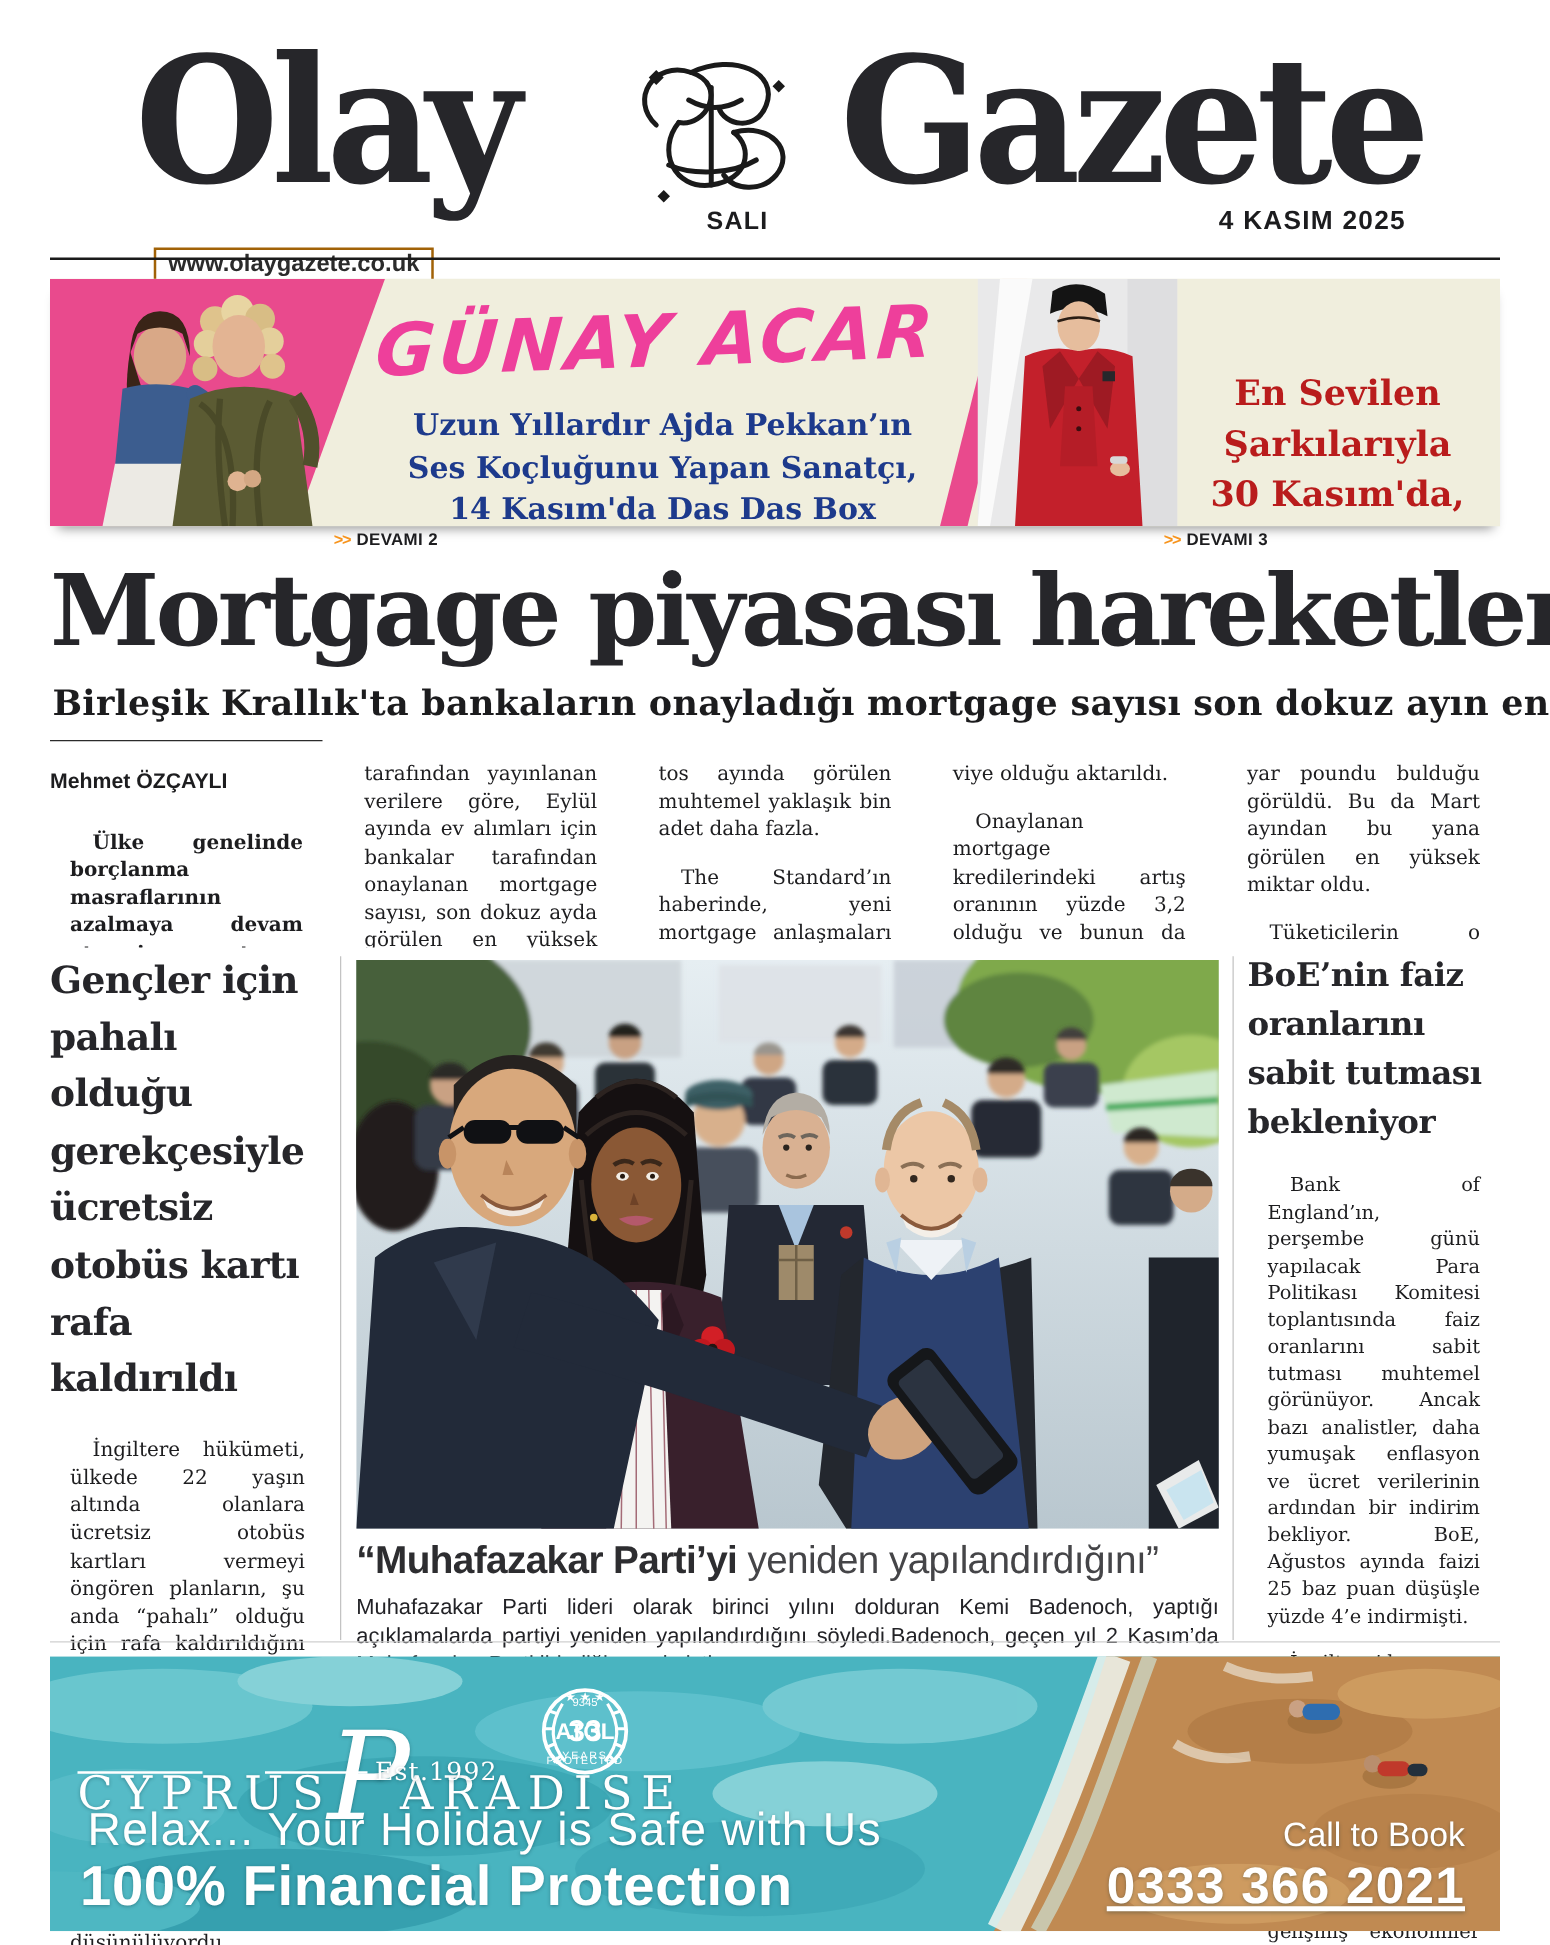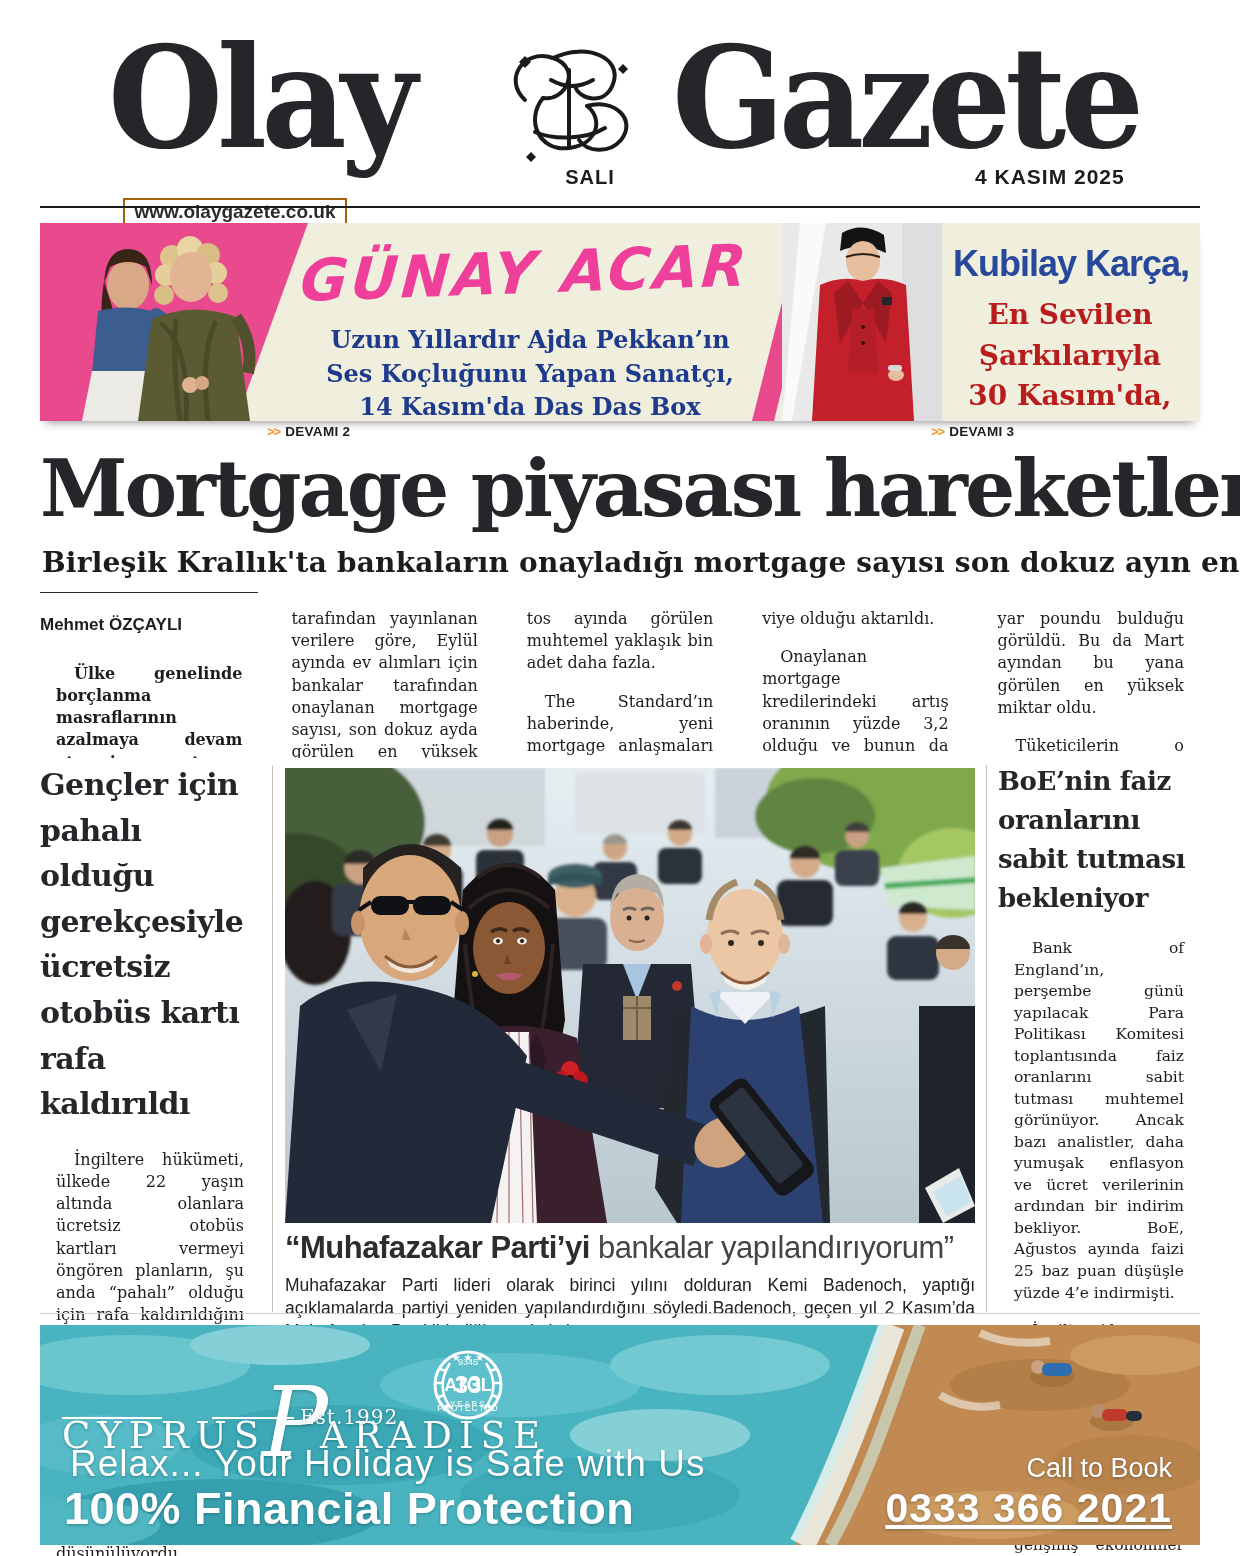--- a/index.html
+++ b/index.html
@@ -187,21 +187,20 @@
         <path d="M96,58 L81,80 L104,120 L110,70 Z" fill="#9e1a23"></path>
         <polygon points="70,86 92,86 96,150 66,150" fill="#b51d27"></polygon>
         <circle cx="81" cy="104" r="2" fill="#3a0d10"></circle>
           <circle cx="81" cy="120" r="2" fill="#3a0d10"></circle>
         <rect x="100" y="74" width="10" height="8" fill="#27272b"></rect>
         <ellipse cx="114" cy="152" rx="8" ry="6" fill="#e6bd9d"></ellipse>
         <rect x="106" y="142" width="14" height="6" rx="3" fill="#d8d8d8"></rect>
       </svg>
     </div>
 
-    <div id="kubilay-title">Kubilay Karça,</div>
     <div id="kubilay-lines" class="banner-lines">
       <div>En Sevilen Şarkılarıyla</div>
       <div>30 Kasım'da, Londra'da ki</div>
       <div>Dinleyicisiyle Buluşuyor</div>
     </div>
   </section>
 
   <a class="more more-row" style="left:267px;" href="#">
     <span class="arr">&gt;&gt;</span>
     <span class="lbl">DEVAMI 2</span>
@@ -402,21 +401,21 @@
         <rect x="-15" y="-55" width="32" height="100" rx="4" fill="#2b3340"></rect>
       </g>
 
       <polygon points="640,420 674,400 690,438 658,455" fill="#e8eaea"></polygon>
       <polygon points="648,424 676,408 686,434 662,448" fill="#c9e4ef"></polygon>
     </svg>
   </div>
 
   <figcaption id="caption">
     <div id="caption-line">
-      <span class="cap-bold">“Muhafazakar Parti’yi</span><span class="cap-rest"> bankalar yapılandırıyorum”</span>
+      <span class="cap-bold">“Muhafazakar Parti’yi</span><span class="cap-rest"> yeniden yapılandırdığını”</span>
     </div>
     <div id="subcaption">
       <span>Muhafazakar Parti lideri olarak birinci yılını dolduran Kemi Badenoch, yaptığı açıklamalarda partiyi yeniden yapılandırdığını söyledi.Badenoch, geçen yıl 2 Kasım’da Muhafazakar Parti liderliğine gelmişti.</span>
       <a class="more" href="#">
         <span class="arr">&gt;&gt;</span>
         <span class="lbl">DEVAMI 2</span>
       </a>
     </div>
   </figcaption>
 

